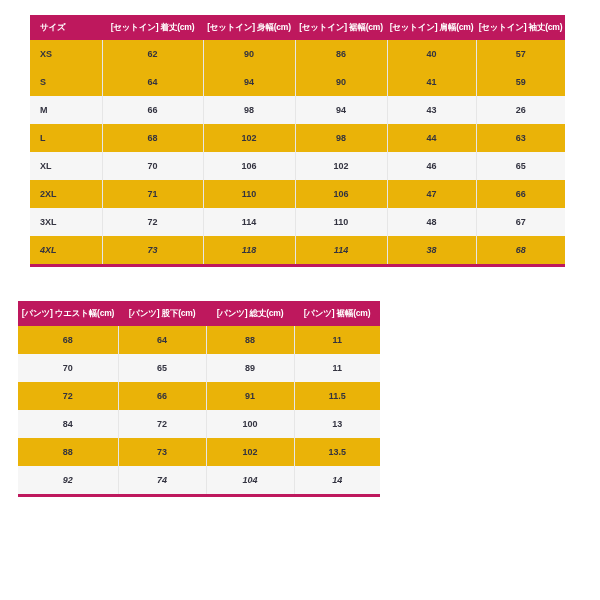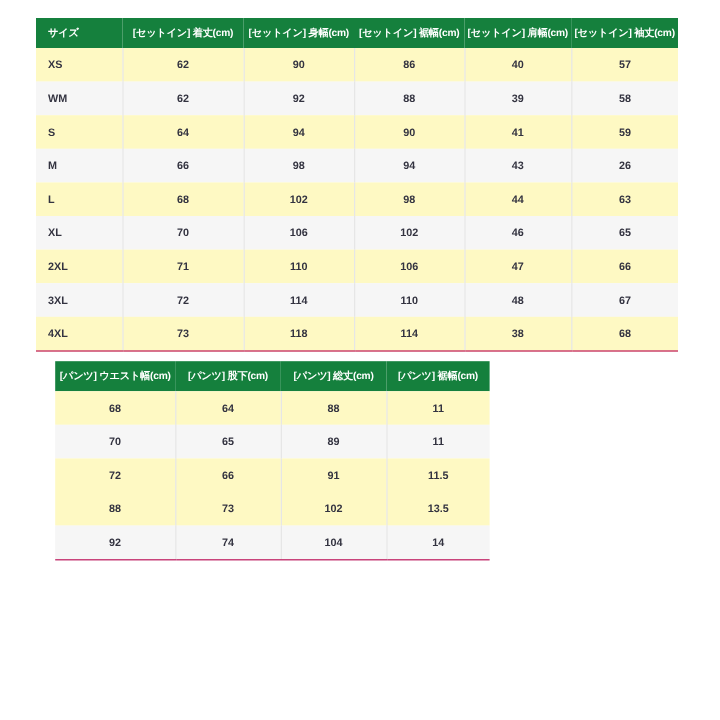--- a/index.html
+++ b/index.html
@@ -29,27 +29,27 @@
   #table-setin {
     position: absolute;
     left: 30px;
     top: 15px;
     width: 535px;
   }
 
   
   #table-pants {
     position: absolute;
-    left: 46px;
+    left: 18px;
     top: 301px;
     width: 362px;
   }
 
   .size-table thead th {
-    background: #15803d;
+    background: #be185d;
     color: #ffffff;
     font-size: 8.5px;
     font-weight: bold;
     text-align: center;
     padding: 8px 2px 8px 2px;
     letter-spacing: -0.2px;
     white-space: nowrap;
     line-height: 1.1;
   }
 
@@ -73,29 +73,30 @@
   .size-table tbody td:first-child {
     border-left: none;
   }
 
   .size-table tbody td.cell-size {
     text-align: left;
     padding-left: 10px;
   }
 
   .size-table tbody tr.row-odd td {
-    background: #fef9c3;
+    background: #eab308;
   }
 
   .size-table tbody tr.row-even td {
     background: #f6f6f6;
   }
 
   .size-table tbody tr:last-child td {
-    border-bottom: 1px solid #be185d;
+    border-bottom: 3px solid #be185d;
+    font-style: italic;
   }
 </style>
 </head>
 <body>
 
 <div id="page">
 
   <table class="size-table" id="table-setin">
     <colgroup>
       <col style="width:72px">
@@ -117,28 +118,20 @@
     </thead>
     <tbody>
       <tr class="row-odd">
         <td class="cell-size">XS</td>
         <td>62</td>
         <td>90</td>
         <td>86</td>
         <td>40</td>
         <td>57</td>
       </tr>
-      <tr class="row-even">
-        <td class="cell-size">WM</td>
-        <td>62</td>
-        <td>92</td>
-        <td>88</td>
-        <td>39</td>
-        <td>58</td>
-      </tr>
       <tr class="row-odd">
         <td class="cell-size">S</td>
         <td>64</td>
         <td>94</td>
         <td>90</td>
         <td>41</td>
         <td>59</td>
       </tr>
       <tr class="row-even">
         <td class="cell-size">M</td>
@@ -218,20 +211,26 @@
         <td>65</td>
         <td>89</td>
         <td>11</td>
       </tr>
       <tr class="row-odd">
         <td>72</td>
         <td>66</td>
         <td>91</td>
         <td>11.5</td>
       </tr>
+      <tr class="row-even">
+        <td>84</td>
+        <td>72</td>
+        <td>100</td>
+        <td>13</td>
+      </tr>
       <tr class="row-odd">
         <td>88</td>
         <td>73</td>
         <td>102</td>
         <td>13.5</td>
       </tr>
       <tr class="row-even">
         <td>92</td>
         <td>74</td>
         <td>104</td>

